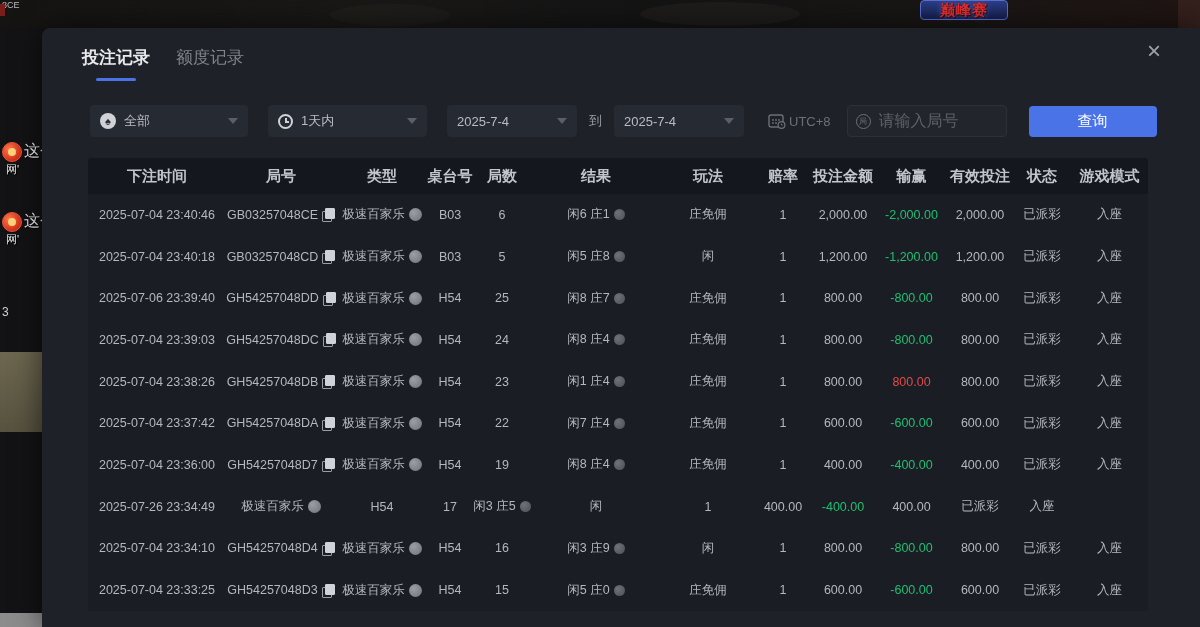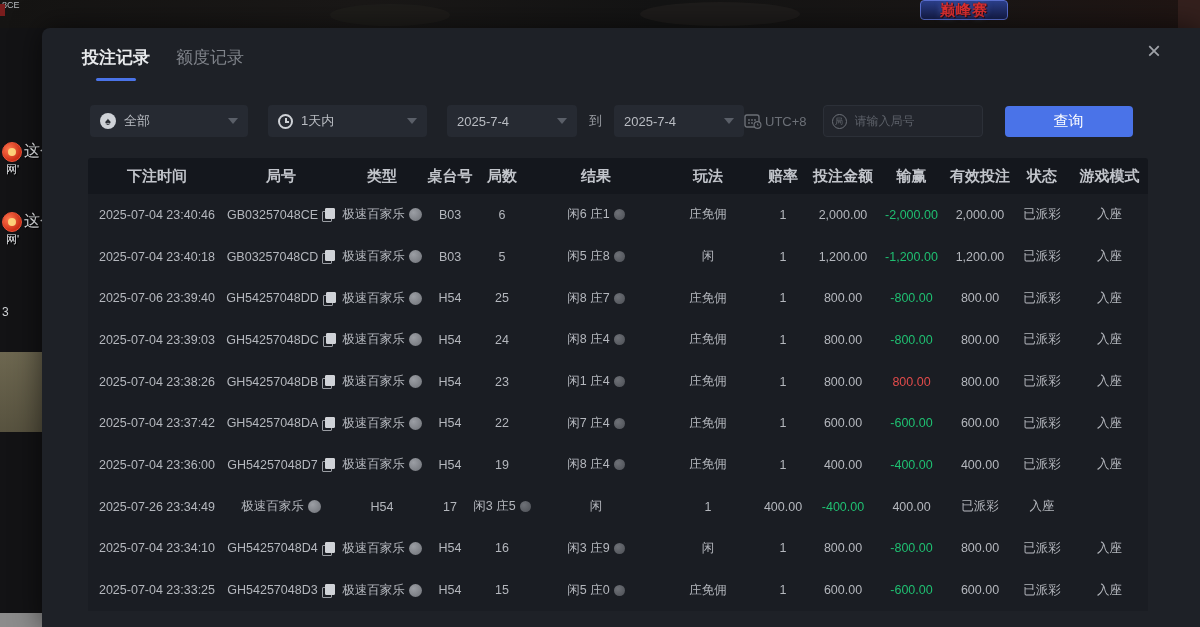--- a/index.html
+++ b/index.html
@@ -44,24 +44,24 @@
   .filters{position:absolute;left:0;top:77px;width:100%;height:32px;display:flex;align-items:center;}
   .ctrl{height:32px;background:#262a32;border-radius:4px;display:flex;align-items:center;
     padding:0 10px;color:#b9bcc2;font-size:13px;position:relative;cursor:pointer;}
   .ctrl .caret{position:absolute;right:10px;width:0;height:0;border-left:5px solid transparent;
     border-right:5px solid transparent;border-top:6px solid #5a5f68;}
   .dd-cat{margin-left:48px;width:158px;}
   .dd-range{margin-left:20px;width:159px;}
   .dd-from{margin-left:20px;width:130px;}
   .to-label{margin:0 12px;color:#9a9da3;font-size:13px;}
   .dd-to{width:130px;}
-  .tz{display:flex;align-items:center;color:#6c7077;font-size:13px;gap:3px;}
+  .tz{display:flex;align-items:center;margin-left:24px;color:#6c7077;font-size:13px;gap:3px;}
   .search{margin-left:16px;width:160px;height:32px;background:#22252c;border:1px solid #2c3038;border-radius:4px;
     display:flex;align-items:center;padding:0 8px;gap:6px;}
-  .search input{flex:1;min-width:0;background:transparent;border:none;outline:none;color:#b9bcc2;font-size:12px;}
+  .search input{flex:1;min-width:0;background:transparent;border:none;outline:none;color:#b9bcc2;font-size:16px;}
   .search input::placeholder{color:#5c6068;}
   .round-icon{width:15px;height:15px;border-radius:50%;border:1px solid #6c7077;color:#6c7077;font-size:8px;
     display:flex;align-items:center;justify-content:center;flex:0 0 auto;}
   .query-btn{margin-left:22px;width:128px;height:31px;background:var(--accent,#4a73e8);border:none;border-radius:4px;
     color:#fff;font-size:15px;cursor:pointer;}
   .cat-icon{width:16px;height:16px;border-radius:50%;background:#cfd2d7;color:#2a2d33;font-size:11px;line-height:16px;
     text-align:center;margin-right:8px;flex:0 0 auto;}
   .clock-icon{width:15px;height:15px;border-radius:50%;border:2px solid #cfd2d7;position:relative;margin-right:8px;flex:0 0 auto;}
   .clock-icon:before{content:"";position:absolute;left:5px;top:2px;width:2px;height:4px;background:#cfd2d7;}
   .clock-icon:after{content:"";position:absolute;left:5px;top:5px;width:4px;height:2px;background:#cfd2d7;}

